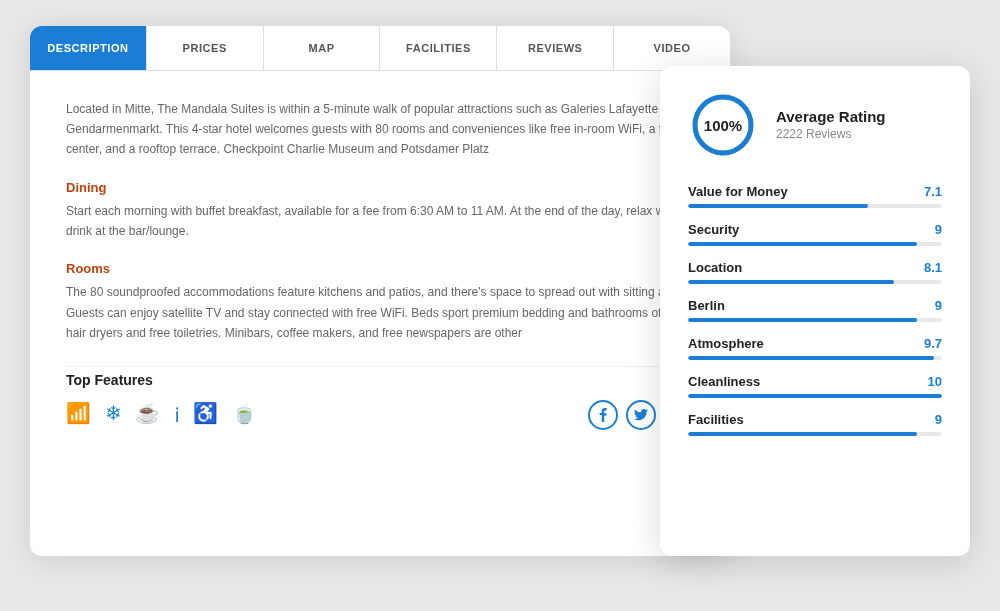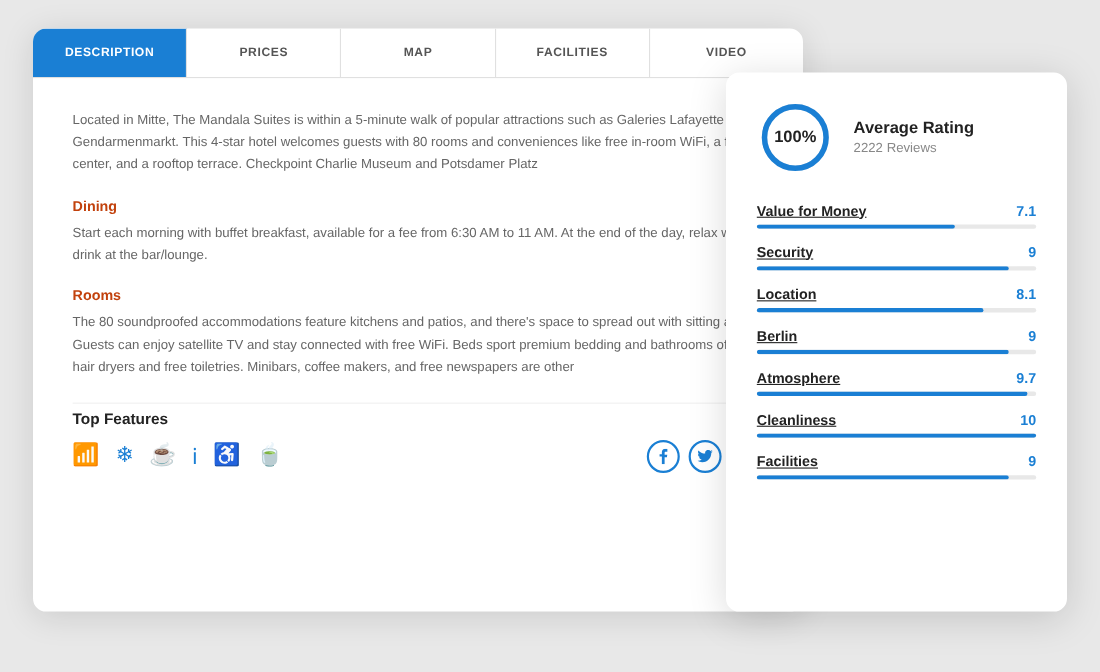--- a/index.html
+++ b/index.html
@@ -169,21 +169,20 @@
     .rating-label-row {
       display: flex;
       justify-content: space-between;
       align-items: center;
       margin-bottom: 5px;
     }
     .rating-name {
       font-size: 13px;
       font-weight: 600;
       color: #222;
-      text-decoration: underline;
     }
     .rating-value {
       font-size: 13px;
       font-weight: 700;
       color: #1a7fd4;
     }
     .rating-bar-bg {
       height: 4px;
       background: #e8e8e8;
       border-radius: 2px;
@@ -200,20 +199,21 @@
 
 <div class="scene">
 
   <div class="main-card">
 
     <div class="tab-bar">
       <div class="tab active">DESCRIPTION</div>
       <div class="tab">PRICES</div>
       <div class="tab">MAP</div>
       <div class="tab">FACILITIES</div>
+      <div class="tab">REVIEWS</div>
       <div class="tab">VIDEO</div>
     </div>
 
     <div class="content-area">
       <p class="section-text">Located in Mitte, The Mandala Suites is within a 5-minute walk of popular attractions such as Galeries Lafayette and Gendarmenmarkt. This 4-star hotel welcomes guests with 80 rooms and conveniences like free in-room WiFi, a fitness center, and a rooftop terrace. Checkpoint Charlie Museum and Potsdamer Platz</p>
 
       <div class="dining-title">Dining</div>
       <p class="section-text">Start each morning with buffet breakfast, available for a fee from 6:30 AM to 11 AM. At the end of the day, relax with a drink at the bar/lounge.</p>
 
       <div class="rooms-title">Rooms</div>

